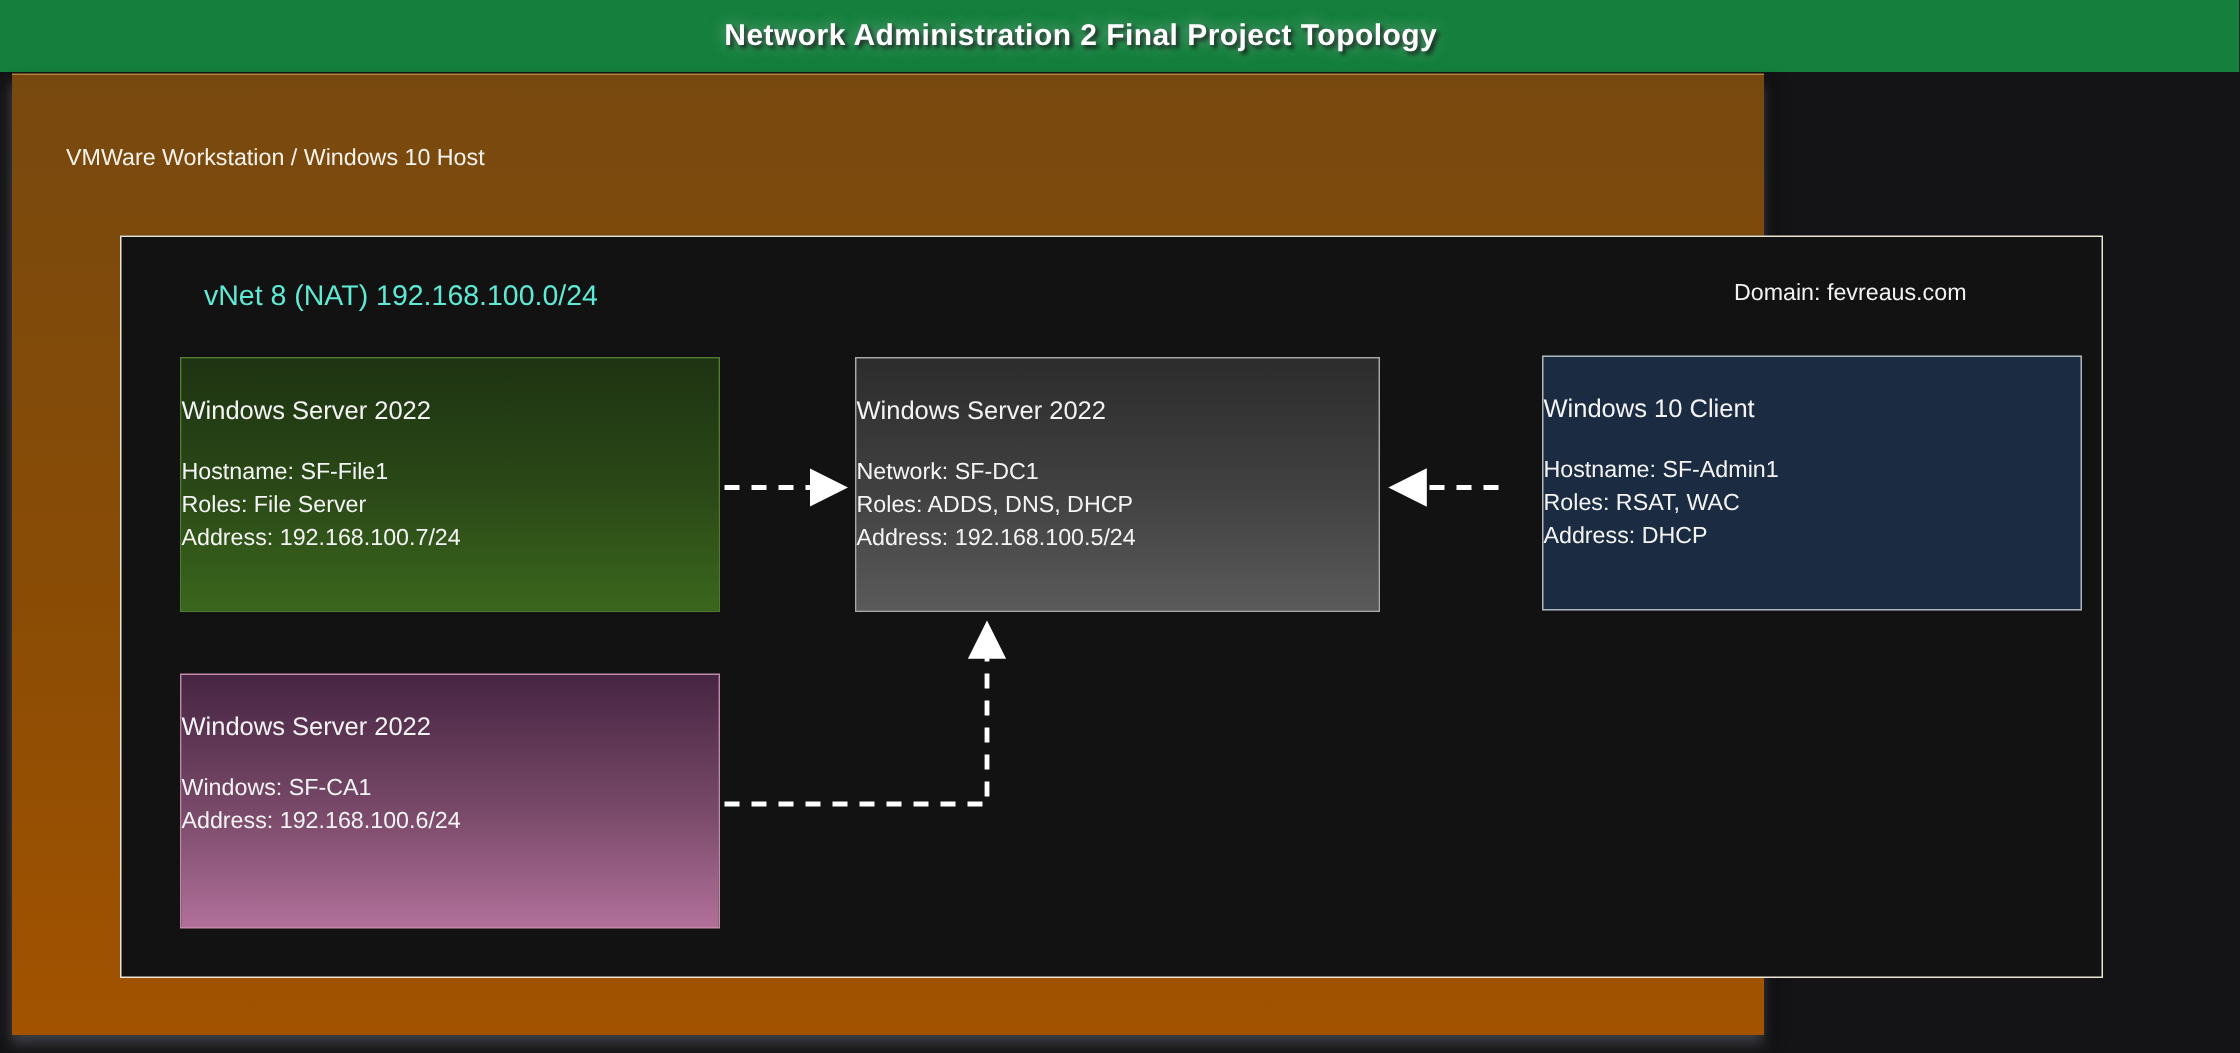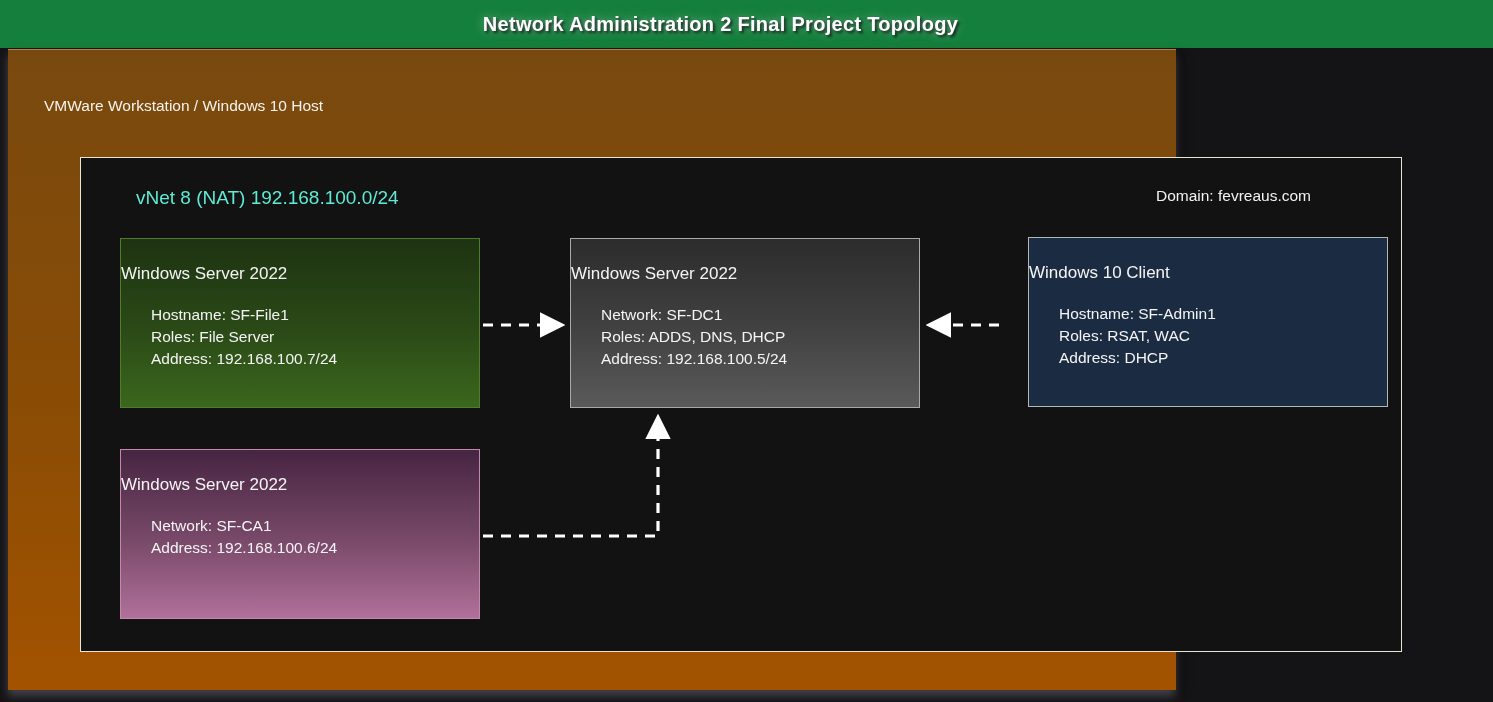--- a/index.html
+++ b/index.html
@@ -49,21 +49,21 @@
   }
   
   .node {
     position: absolute; width: 360px; height: 170px;
     color: #f4f4f4; text-align: left;
   }
   .node .node-title {
     margin-top: 25px; font-size: 17px; margin-bottom: 20px;
   }
   .node .node-line {
-    display: block; font-size: 15.5px; line-height: 22px; padding-left: 30px;
+    display: block; font-size: 15.5px; line-height: 22px;
   }
   .node-file1 {
     left: 39px; top: 80px;
     background: linear-gradient(180deg, #1e3312 0%, #2b4a17 55%, #3b671d 100%);
     border: 1px solid #507c2d;
   }
   .node-dc1 {
     left: 489px; top: 80px; width: 350px;
     background: linear-gradient(180deg, #2c2c2c 0%, #424242 55%, #5a5a5a 100%);
     border: 1px solid #a9a9a9;
@@ -126,18 +126,18 @@
 
     <div class="node node-admin1">
       <div class="node-title">Windows 10 Client</div>
       <span class="node-line">Hostname: SF-Admin1</span>
       <span class="node-line">Roles: RSAT, WAC</span>
       <span class="node-line">Address: DHCP</span>
     </div>
 
     <div class="node node-ca1">
       <div class="node-title">Windows Server 2022</div>
-      <span class="node-line">Network: SF-CA1</span>
+      <span class="node-line">Windows: SF-CA1</span>
       <span class="node-line">Address: 192.168.100.6/24</span>
     </div>
 
   </div>
 </div>
 
 </body></html>

